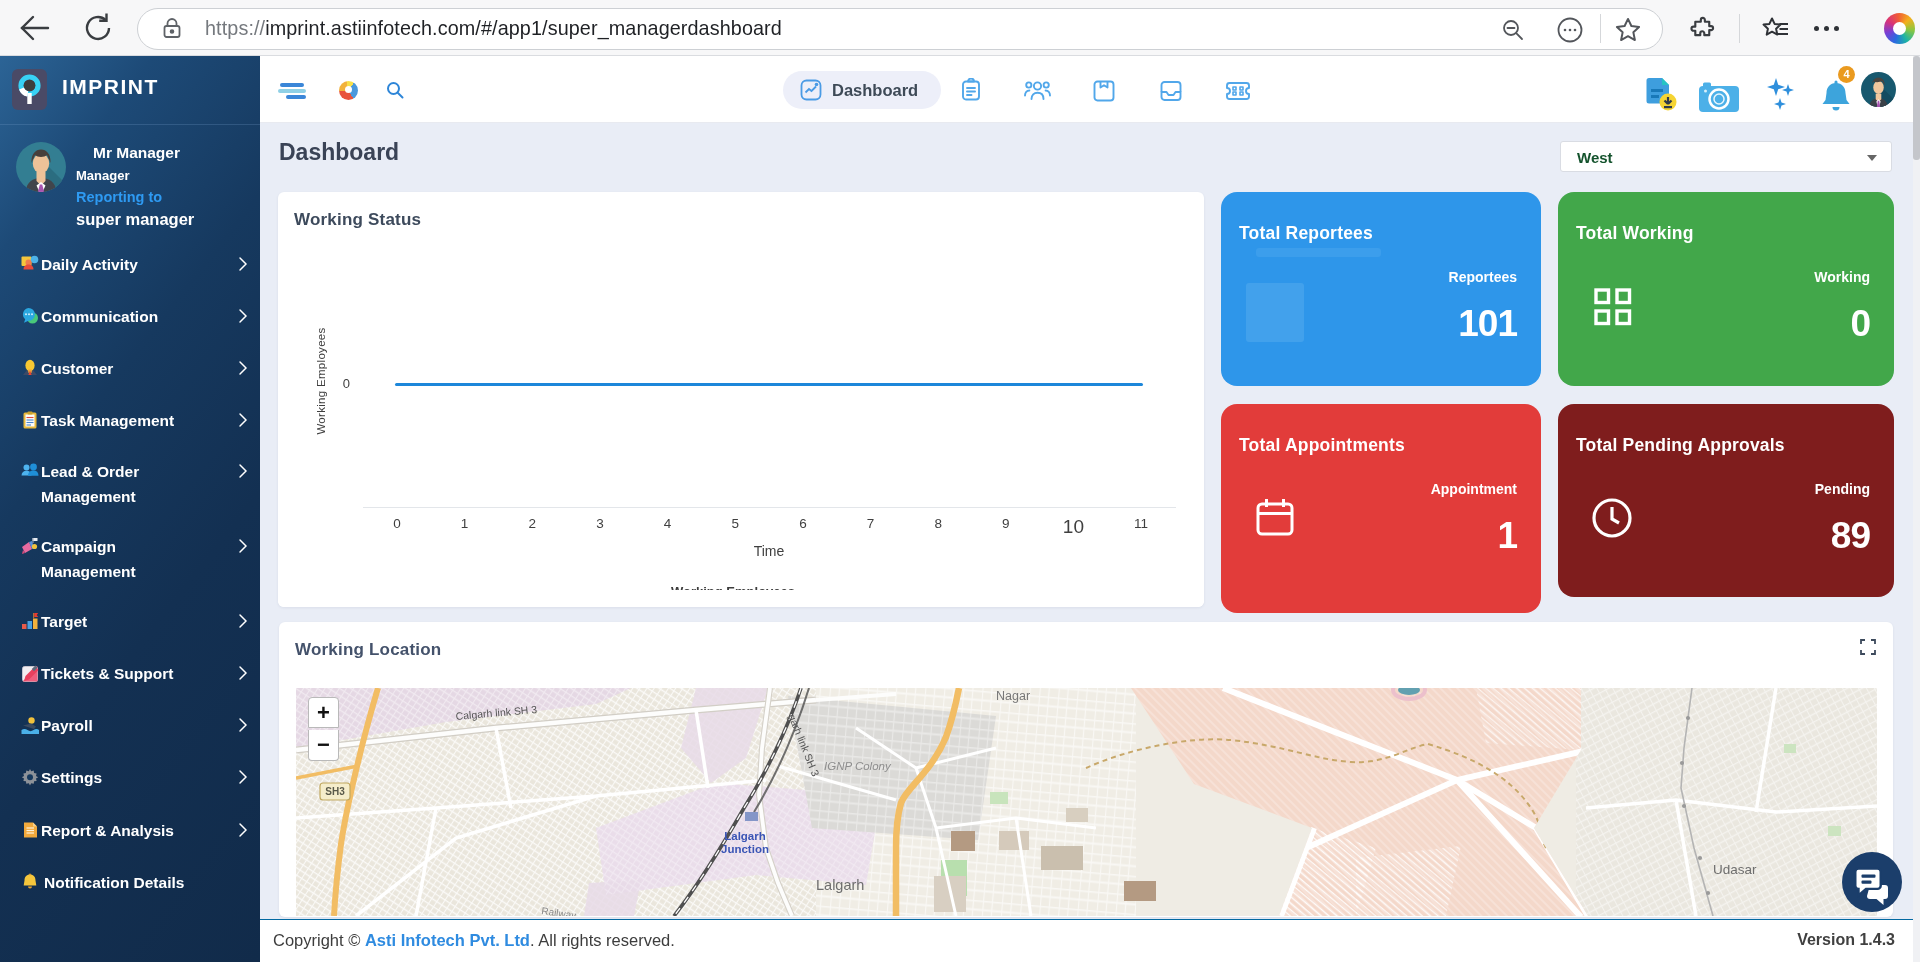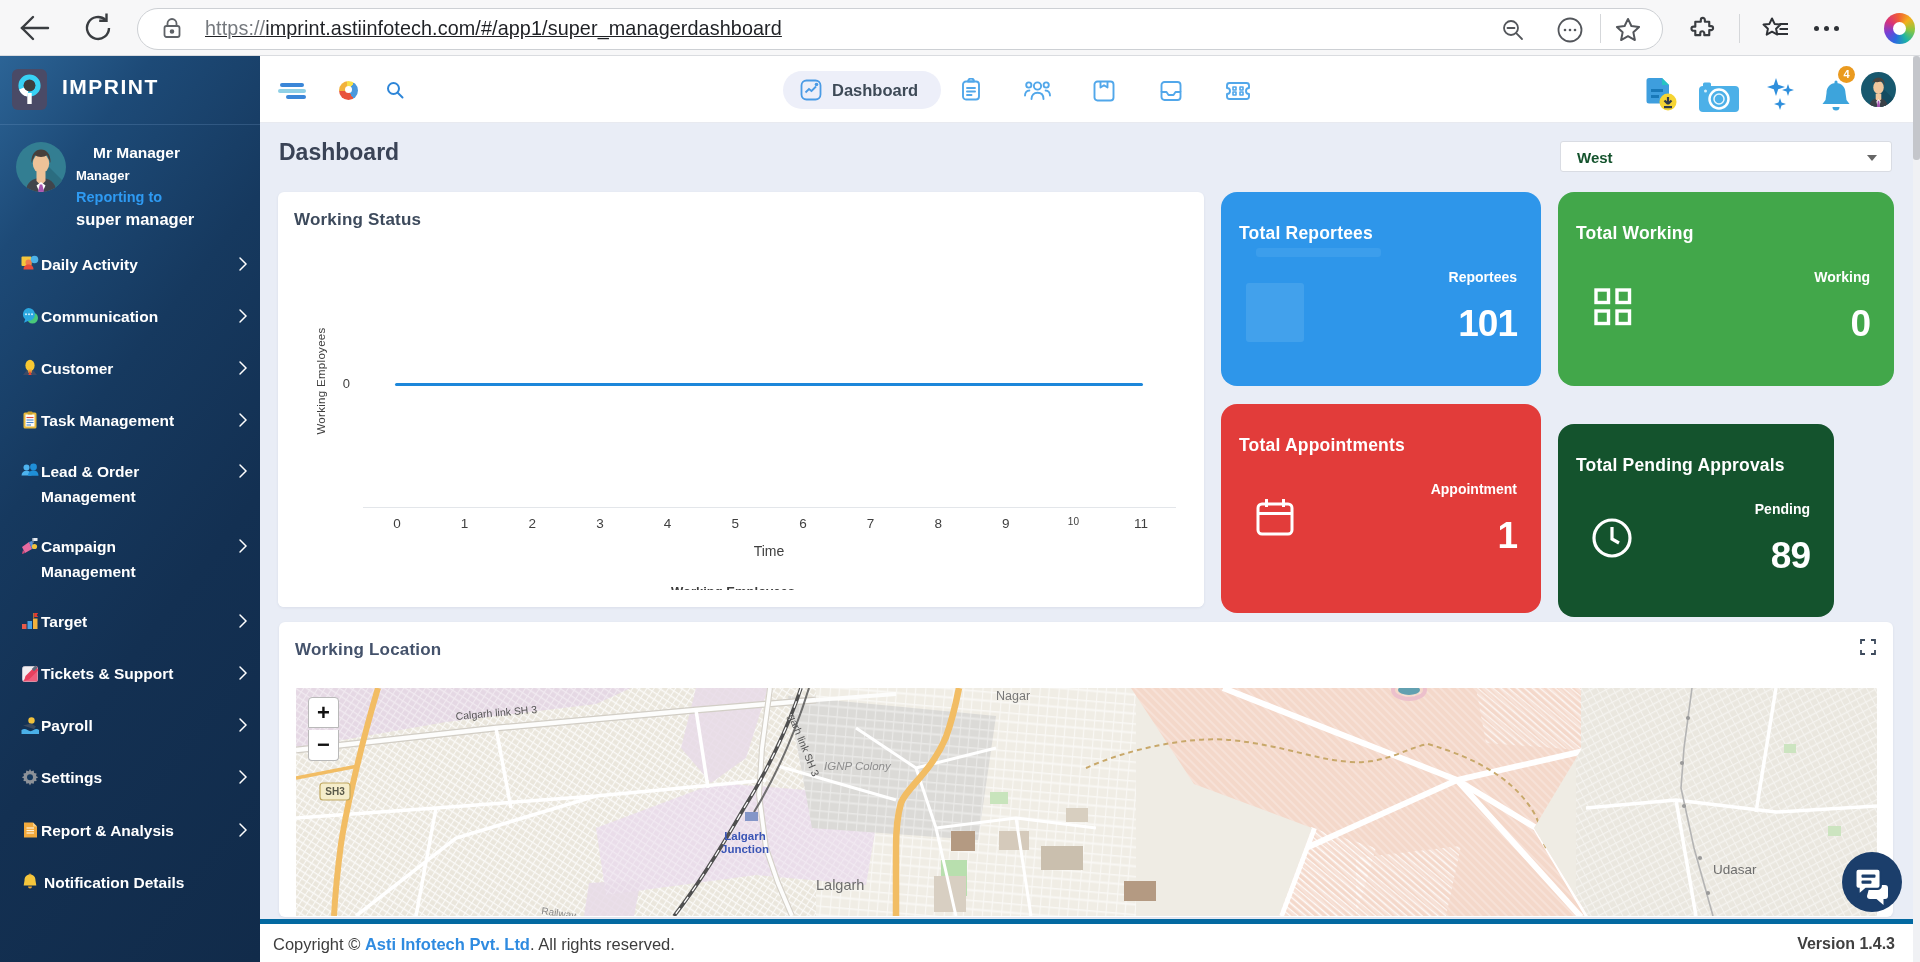--- a/index.html
+++ b/index.html
@@ -1,21 +1,21 @@
 <!DOCTYPE html>
 <html><head>
 <meta charset="utf-8">
 <style>
 * { margin:0; padding:0; box-sizing:border-box; }
 html,body { width:1920px; height:962px; overflow:hidden; font-family:"Liberation Sans", sans-serif; background:#e9edf6; }
 .abs { position:absolute; }
 
 #chrome { position:absolute; left:0; top:0; width:1920px; height:56px; background:#f7f7f8; border-bottom:1px solid #dadce0; }
 #urlbar { position:absolute; left:137px; top:8px; width:1526px; height:42px; background:#fff; border:1px solid #cdd0d4; border-radius:21px; }
-#urltext { position:absolute; left:205px; top:17px; font-size:19.8px; color:#1f2125; letter-spacing:0.1px;text-decoration:underline; }
+#urltext { position:absolute; left:205px; top:17px; font-size:19.8px; color:#1f2125; letter-spacing:0.1px; }
 #urltext .grey { color:#75797e; }
 
 #sidebar { position:absolute; left:0; top:56px; width:260px; height:906px;
   background:linear-gradient(128deg,#2c6496 0%,#1d4a77 16%,#16395f 38%,#133052 62%,#112b4a 100%); }
 #logo-row { position:absolute; left:0; top:0; width:260px; height:69px; border-bottom:1px solid rgba(120,160,205,.25); }
 #logo-sq { position:absolute; left:12px; top:13px; width:35px; height:41px; border-radius:6px; background:#4a4a66; }
 #logo-txt { position:absolute; left:62px; top:19px; font-size:21px; font-weight:bold; color:#fff; letter-spacing:1.5px; }
 .sb-name { position:absolute; left:76px; color:#fff; font-weight:bold; }
 .menu-item { position:absolute; left:0; width:260px; color:#fff; font-weight:bold; font-size:15.5px; }
 .menu-item .mi-txt { position:absolute; left:41px; top:-12px; line-height:25px; width:185px; }
@@ -38,21 +38,21 @@
 .stat { position:absolute; border-radius:16px; color:#fff; }
 .stat .t { position:absolute; left:18px; top:31px; font-size:17.5px; font-weight:bold; letter-spacing:.2px; }
 .stat .lbl { position:absolute; right:24px; top:77px; font-size:14px; font-weight:bold; }
 .stat .num { position:absolute; right:24px; top:112px; line-height:40px; font-size:37px; font-weight:bold; letter-spacing:-1px; }
 .stat .ic { position:absolute; }
 
 #mapcard { left:279px; top:622px; width:1614px; height:295px; }
 #mapbox { position:absolute; left:17px; top:66px; width:1581px; height:228px; overflow:hidden; }
 .zbtn { position:absolute; left:12px; width:31px; height:31px; background:#fff; border:1px solid #b9b9b9; text-align:center; font-size:22px; font-weight:bold; color:#111; line-height:29px; z-index:5; }
 
-#footer { position:absolute; left:260px; top:919px; width:1660px; height:43px; background:#fff; border-top:5px solid #0369a1; }
+#footer { position:absolute; left:260px; top:919px; width:1660px; height:43px; background:#fff; border-top:1px solid #0369a1; }
 #footer .l { position:absolute; left:13px; top:11px; font-size:16.5px; color:#3d3d3d; }
 #footer .l b { color:#2f8be0; }
 #footer .r { position:absolute; right:25px; top:11px; font-size:16px; color:#404040; font-weight:600;}
 #chatfab { position:absolute; left:1842px; top:852px; width:60px; height:60px; border-radius:50%; background:#1b3e6b; z-index:9; }
 #scrollbar { position:absolute; left:1913px; top:56px; width:7px; height:906px; background:#f0f1f4; z-index:10; }
 #scrollthumb { position:absolute; left:1913px; top:56px; width:7px; height:104px; background:#c4c6cb; border-radius:3px; z-index:11; }
 </style>
 </head>
 <body>
 <div id="chrome">
@@ -424,21 +424,21 @@
 <div style="position:absolute;left:104px;top:324px;width:30px;text-align:center;font-size:13.5px;color:#3f3f3f">0</div>
 <div style="position:absolute;left:171.6px;top:324px;width:30px;text-align:center;font-size:13.5px;color:#3f3f3f">1</div>
 <div style="position:absolute;left:239.3px;top:324px;width:30px;text-align:center;font-size:13.5px;color:#3f3f3f">2</div>
 <div style="position:absolute;left:307px;top:324px;width:30px;text-align:center;font-size:13.5px;color:#3f3f3f">3</div>
 <div style="position:absolute;left:374.6px;top:324px;width:30px;text-align:center;font-size:13.5px;color:#3f3f3f">4</div>
 <div style="position:absolute;left:442.2px;top:324px;width:30px;text-align:center;font-size:13.5px;color:#3f3f3f">5</div>
 <div style="position:absolute;left:509.9px;top:324px;width:30px;text-align:center;font-size:13.5px;color:#3f3f3f">6</div>
 <div style="position:absolute;left:577.5px;top:324px;width:30px;text-align:center;font-size:13.5px;color:#3f3f3f">7</div>
 <div style="position:absolute;left:645.2px;top:324px;width:30px;text-align:center;font-size:13.5px;color:#3f3f3f">8</div>
 <div style="position:absolute;left:712.8px;top:324px;width:30px;text-align:center;font-size:13.5px;color:#3f3f3f">9</div>
-<div style="position:absolute;left:780.4px;top:324px;width:30px;text-align:center;font-size:10px;color:#3f3f3f">10</div>
+<div style="position:absolute;left:780.4px;top:324px;width:30px;text-align:center;font-size:19px;color:#3f3f3f">10</div>
 <div style="position:absolute;left:848.1px;top:324px;width:30px;text-align:center;font-size:13.5px;color:#3f3f3f">11</div>
 <div style="position:absolute;left:441px;top:351px;width:100px;text-align:center;font-size:14px;color:#3f3f3f">Time</div>
 <div style="position:absolute;left:355px;top:392px;width:200px;text-align:center;font-size:13px;font-weight:bold;color:#3d3d3d;white-space:nowrap">Working Employees</div>
 <div style="position:absolute;left:0;top:398px;width:926px;height:17px;background:#fff;border-radius:0 0 6px 6px"></div>
 </div>
 <div class="stat" style="left:1221px;top:192px;width:320px;height:194px;background:#2e96ea">
   <div class="t">Total Reportees</div>
   <div class="lbl">Reportees</div>
   <div class="num">101</div>
   <div class="ic" style="left:25px;top:91px;width:58px;height:59px;background:#42a1ec;border-radius:3px"></div>
@@ -463,21 +463,21 @@
   <div class="num">1</div>
   <svg class="ic" style="left:33px;top:92px" width="42" height="42" viewBox="0 0 42 42">
       <g fill="none" stroke="#fff" stroke-width="3">
         <rect x="4" y="8" width="34" height="30" rx="4"></rect>
         <line x1="4" y1="17.5" x2="38" y2="17.5"></line>
         <line x1="12.5" y1="3" x2="12.5" y2="11"></line>
         <line x1="29.5" y1="3" x2="29.5" y2="11"></line>
       </g>
     </svg>
 </div>
-<div class="stat" style="left:1558px;top:424px;width:276px;height:193px;background:#14532d">
+<div class="stat" style="left:1558px;top:404px;width:336px;height:193px;background:#7f1d1d">
   <div class="t">Total Pending Approvals</div>
   <div class="lbl">Pending</div>
   <div class="num">89</div>
   <svg class="ic" style="left:32px;top:92px" width="44" height="44" viewBox="0 0 44 44">
       <g fill="none" stroke="#fff" stroke-width="3.2">
         <circle cx="22" cy="22" r="18"></circle>
         <polyline points="22,11 22,23 29,27"></polyline>
       </g>
     </svg>
 </div>

